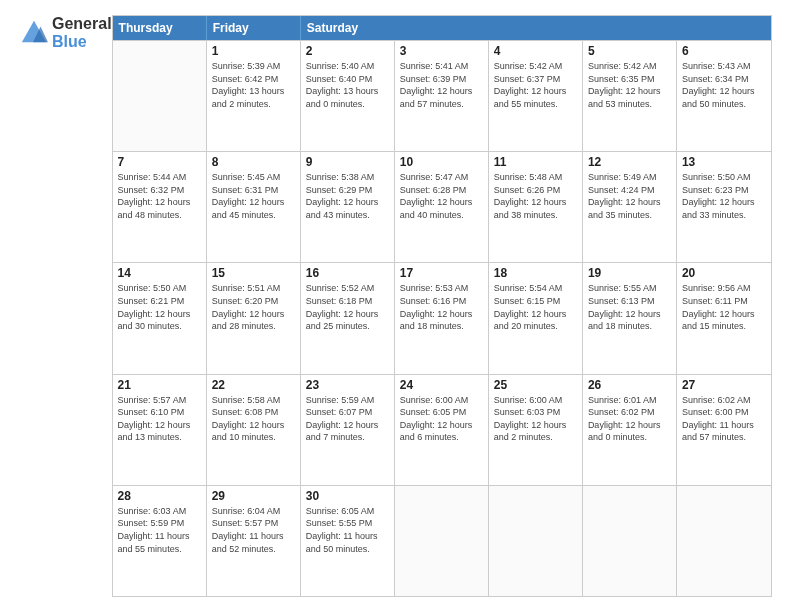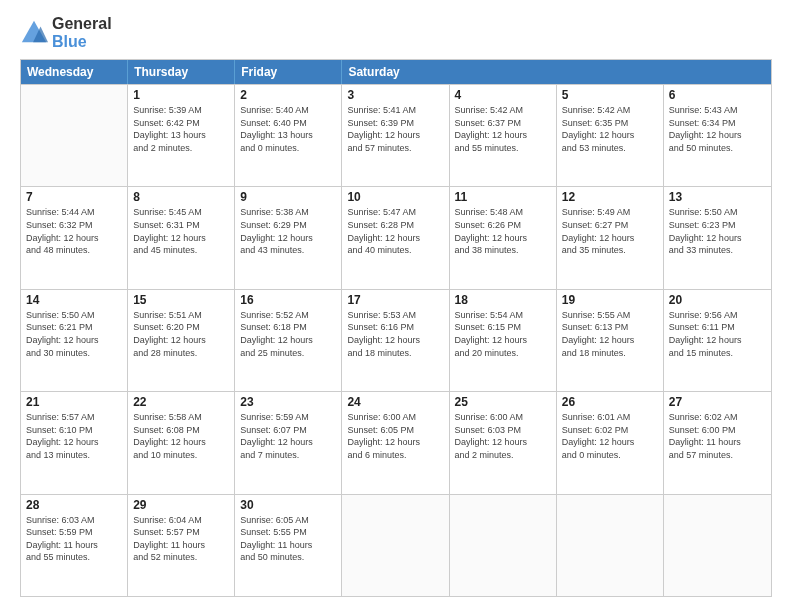--- a/index.html
+++ b/index.html
@@ -8,21 +8,21 @@
       height: 612px;
       font-family: Arial, sans-serif;
       background: #fff;
       overflow: hidden;
     }
     .page {
       width: 792px;
       height: 612px;
       padding: 15px 20px;
       display: flex;
-      flex-direction: column;
+      flex-direction: row;
     }
     .header {
       display: flex;
       justify-content: space-between;
       align-items: flex-start;
       margin-bottom: 8px;
     }
     .logo {
       display: flex;
       align-items: center;
@@ -120,21 +120,20 @@
       </div>
     </div>
     <div class="title-section">
       <div class="month-title"></div>
       <div class="location"></div>
     </div>
   </div>
 
   <div class="calendar">
     <div class="cal-header" id="cal-header">
-        <div class="cal-header-cell">Wednesday</div>
         <div class="cal-header-cell">Thursday</div>
         <div class="cal-header-cell">Friday</div>
         <div class="cal-header-cell">Saturday</div>
       </div>
     <div class="cal-body" id="cal-body">
         <div class="cal-row">
           <div class="cal-cell empty"></div>
           <div class="cal-cell">
             <div class="day-num">1</div>
             <div class="cell-line">Sunrise: 5:39 AM</div>
@@ -210,21 +209,21 @@
           <div class="cal-cell">
             <div class="day-num">11</div>
             <div class="cell-line">Sunrise: 5:48 AM</div>
             <div class="cell-line">Sunset: 6:26 PM</div>
             <div class="cell-line">Daylight: 12 hours</div>
             <div class="cell-line">and 38 minutes.</div>
           </div>
           <div class="cal-cell">
             <div class="day-num">12</div>
             <div class="cell-line">Sunrise: 5:49 AM</div>
-            <div class="cell-line">Sunset: 6:27 PM</div>
+            <div class="cell-line">Sunset: 4:24 PM</div>
             <div class="cell-line">Daylight: 12 hours</div>
             <div class="cell-line">and 35 minutes.</div>
           </div>
           <div class="cal-cell">
             <div class="day-num">13</div>
             <div class="cell-line">Sunrise: 5:50 AM</div>
             <div class="cell-line">Sunset: 6:23 PM</div>
             <div class="cell-line">Daylight: 12 hours</div>
             <div class="cell-line">and 33 minutes.</div>
           </div>

